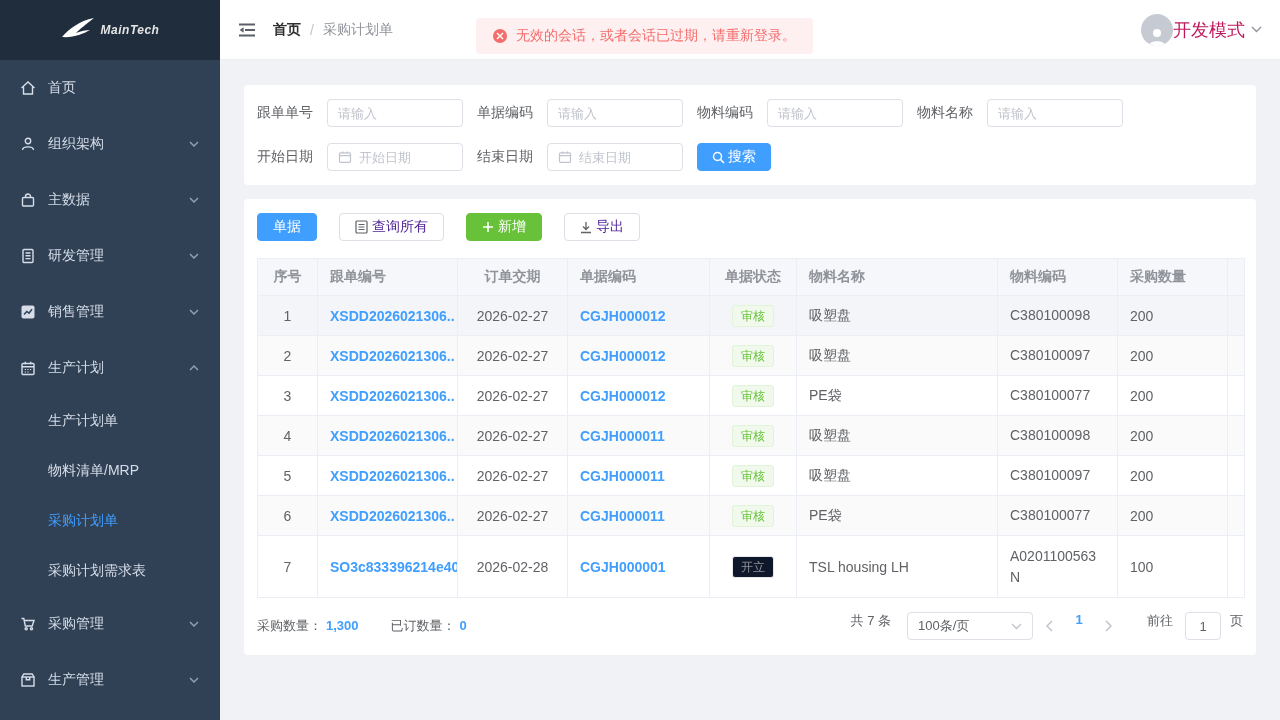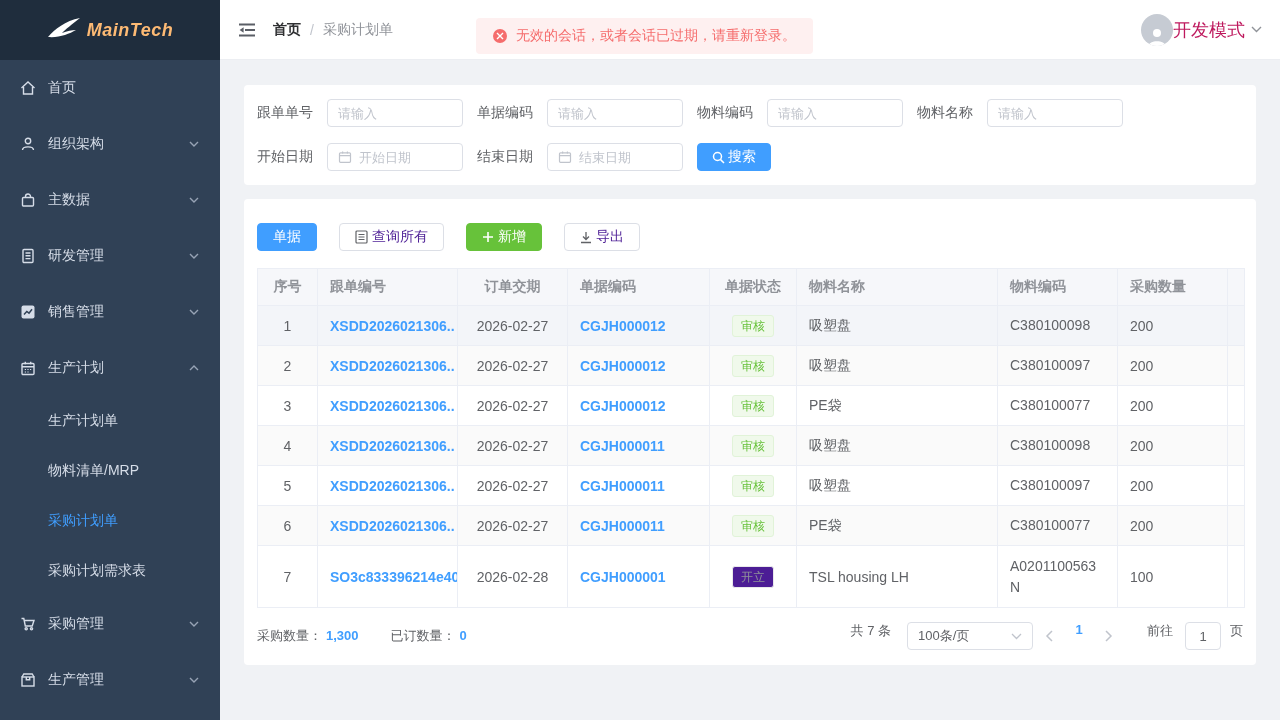--- a/index.html
+++ b/index.html
@@ -3,21 +3,21 @@
 <meta charset="utf-8">
 <style>
   * { margin:0; padding:0; box-sizing:border-box; }
   html,body { width:1280px; height:720px; overflow:hidden; }
   body { font-family:"Liberation Sans","DejaVu Sans",sans-serif; font-size:14px; color:#606266; background:#f0f2f5; }
   .app { display:flex; width:1280px; height:720px; }
 
   
   .sidebar { width:220px; height:720px; background:#304156; flex:0 0 220px; }
   .logo { height:60px; background:#1f2d3d; display:flex; align-items:center; justify-content:center; gap:6px; }
-  .logo-text { color:#fdba74; font-size:18px; font-weight:bold; font-style:italic; letter-spacing:.5px; }
+  .logo-text { color:#e5e5e5; font-size:12px; font-weight:bold; font-style:italic; letter-spacing:.5px; }
   .menu-item { height:56px; display:flex; align-items:center; padding:0 20px; color:#d6dde8; cursor:pointer; position:relative; }
   .menu-item .mi-icon { width:16px; height:16px; margin-right:12px; flex:0 0 16px; display:flex; }
   .menu-item .mi-label { flex:1; font-size:14px; }
   .menu-item .mi-chevron { width:12px; height:12px; color:#97a3b5; display:flex; }
   .submenu-item { height:50px; display:flex; align-items:center; padding-left:48px; color:#d6dde8; font-size:14px; cursor:pointer; }
   .submenu-item.active { color:#409eff; }
 
   
   .main { flex:1; display:flex; flex-direction:column; min-width:0; }
   .topbar { height:60px; background:#fff; border-bottom:1px solid #eceef2; display:flex; align-items:center; position:relative; flex:0 0 60px; }
@@ -46,38 +46,38 @@
   .f-input input::placeholder { color:#c0c4cc; }
   .f-input .cal { margin-right:7px; color:#c0c4cc; display:flex; flex:0 0 14px; }
   .row1 { display:flex; margin-bottom:16px; }
   .row2 { display:flex; }
   .btn { height:28px; border-radius:4px; font-size:14px; display:inline-flex; align-items:center; justify-content:center; cursor:pointer; border:1px solid transparent; padding:0 15px; white-space:nowrap; font-family:inherit; background:#fff; }
   .btn-primary { background:#409eff; border-color:#409eff; color:#fff; }
   .btn-success { background:#67c23a; border-color:#67c23a; color:#fff; }
   .btn-plain { border-color:#dcdfe6; color:#4c1d95; }
   .btn .b-icon { display:flex; margin-right:4px; }
 
-  .table-card { padding:24px 13px 15px 13px; }
+  .table-card { padding:14px 13px 15px 13px; }
   .toolbar { display:flex; align-items:center; margin-bottom:17px; }
   .toolbar .btn { margin-right:22px; }
 
   table.grid { border-collapse:collapse; table-layout:fixed; width:987px; font-size:14px; }
   .grid th, .grid td { border:1px solid #ebeef5; padding:0 12px; overflow:hidden; white-space:nowrap; }
   .grid th { height:37px; background:#f6f7fa; color:#909399; font-weight:bold; text-align:left; }
   .grid td { height:40px; color:#606266; background:#fff; }
   .grid tr.stripe td { background:#fafafa; }
   .grid tr.hovered td { background:#f3f5f9; }
   .grid .c-center { text-align:center; }
   .grid .c-right { text-align:left; padding-right:16px; }
   .grid td.wrapcell { white-space:normal; word-break:break-all; line-height:21px; }
   .grid tr.tall td { height:62px; }
   a.cell-link { color:#409eff; font-weight:bold; text-decoration:none; cursor:pointer; }
   .tag { display:inline-block; font-size:12px; line-height:18px; padding:1px 8px; border-radius:3px; }
   .tag-success { background:#f0f9eb; border:1px solid #e1f3d8; color:#67c23a; }
-  .tag-info { background:#4c1d95; border:1px solid #e9e9eb; color:#909399; }
+  .tag-info { background:#0f172a; border:1px solid #e9e9eb; color:#909399; }
 
   .table-footer { display:flex; align-items:center; margin-top:14px; height:28px; }
   .summary { display:flex; align-items:center; font-size:13px; color:#606266; }
   .sum-val { color:#409eff; font-weight:bold; margin-left:4px; }
   .sum-group + .sum-group { margin-left:32px; }
   .pager { margin-left:auto; display:flex; align-items:flex-start; font-size:13px; color:#606266; }
   .pg-total { margin-right:16px; }
   .pg-size { width:126px; height:28px; border:1px solid #dcdfe6; border-radius:4px; display:flex; align-items:center; padding:0 10px; cursor:pointer; }
   .pg-size .pg-size-label { flex:1; }
   .pg-size .pg-chevron { color:#c0c4cc; display:flex; }

